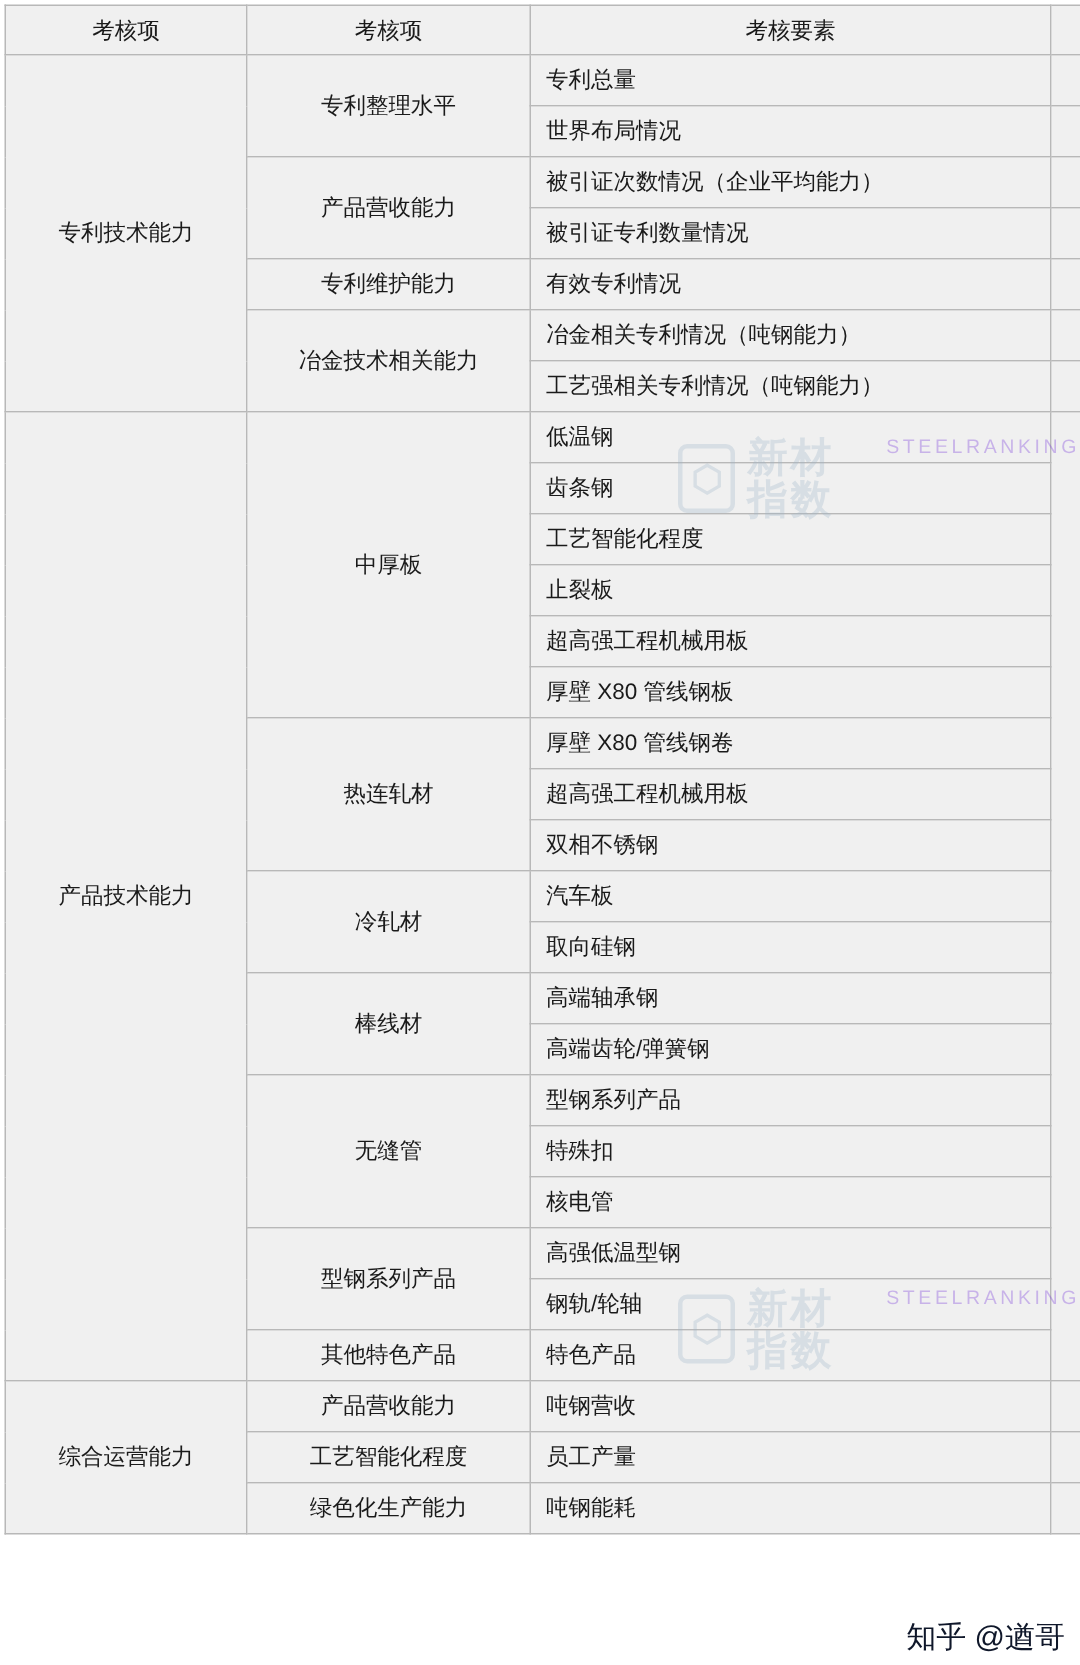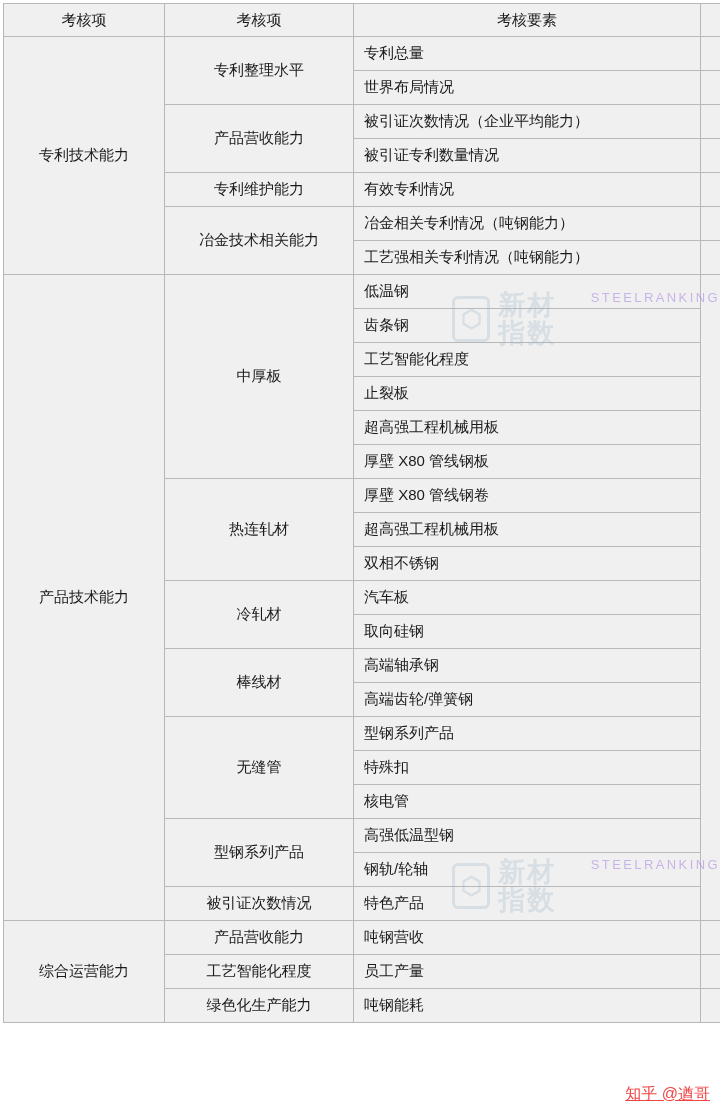--- a/index.html
+++ b/index.html
@@ -107,23 +107,22 @@
     position: absolute;
     right: 10px;
     bottom: 8px;
     font-size: 14px;
     color: #8a8a8a;
     display: flex;
     align-items: center;
     gap: 4px;
   }
   .zh-mark {
-    font-size: 16px;
-    color: #ef4444;
-    text-decoration: underline;
+    font-size: 20px;
+    color: #0f172a;
   }
 </style>
 </head>
 <body>
 
 <div id="wrap">
 
   <table class="grid">
     <thead>
       <tr>
@@ -223,21 +222,21 @@
           <td class="elem">核电管</td>
         </tr>
         <tr class="row-h">
           <td class="sub" rowspan="2">型钢系列产品</td>
           <td class="elem">高强低温型钢</td>
         </tr>
         <tr class="row-h">
           <td class="elem">钢轨/轮轴</td>
         </tr>
         <tr class="row-h">
-          <td class="sub" rowspan="1">被引证次数情况</td>
+          <td class="sub" rowspan="1">其他特色产品</td>
           <td class="elem">特色产品</td>
         </tr>
         <tr class="row-h">
           <td class="cat" rowspan="3">综合运营能力</td>
           <td class="sub" rowspan="1">产品营收能力</td>
           <td class="elem">吨钢营收</td>
           <td class="weight">10%</td>
         </tr>
         <tr class="row-h">
           <td class="sub" rowspan="1">工艺智能化程度</td>

